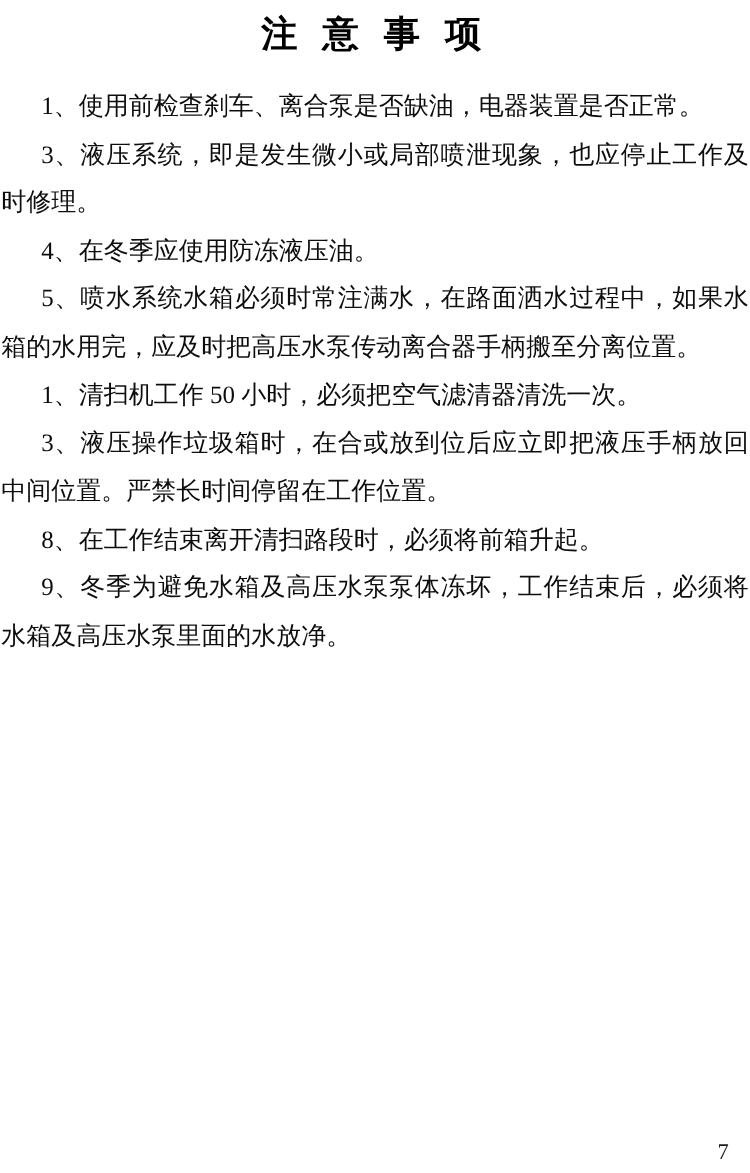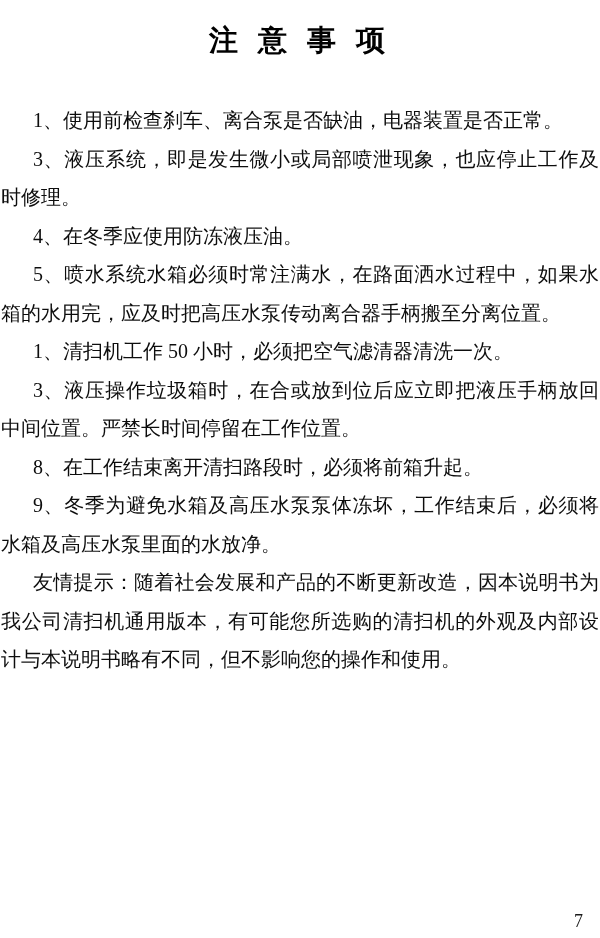--- a/index.html
+++ b/index.html
@@ -8,32 +8,32 @@
     position: relative;
     width: 600px;
     height: 938px;
     margin: 0 auto;
     background: #ffffff;
     color: #111111;
     font-family: "Liberation Serif", "DejaVu Serif", serif;
     overflow: hidden;
   }
   .doc-title {
-    margin-top: 20px;
+    margin-top: 8px;
     text-align: center;
     font-family: "Liberation Sans", "DejaVu Sans", sans-serif;
     font-weight: bold;
     font-size: 29px;
     line-height: 40px;
     letter-spacing: 6px;
     color: #000000;
     white-space: pre;
   }
   .body-text {
-    margin-top: 41px;
+    margin-top: 18px;
     padding: 0 1px;
     width: 100%;
   }
   .body-text p {
     font-size: 20px;
     line-height: 38.5px;
     text-align: justify;
     text-justify: inter-ideograph;
     text-indent: 32px;
     color: #0d0d0d;
@@ -57,17 +57,16 @@
 
   <div class="body-text">
       <p>1、使用前检查刹车、离合泵是否缺油，电器装置是否正常。</p>
       <p>3、液压系统，即是发生微小或局部喷泄现象，也应停止工作及时修理。</p>
       <p>4、在冬季应使用防冻液压油。</p>
       <p>5、喷水系统水箱必须时常注满水，在路面洒水过程中，如果水箱的水用完，应及时把高压水泵传动离合器手柄搬至分离位置。</p>
       <p>1、清扫机工作 50 小时，必须把空气滤清器清洗一次。</p>
       <p>3、液压操作垃圾箱时，在合或放到位后应立即把液压手柄放回中间位置。严禁长时间停留在工作位置。</p>
       <p>8、在工作结束离开清扫路段时，必须将前箱升起。</p>
       <p>9、冬季为避免水箱及高压水泵泵体冻坏，工作结束后，必须将水箱及高压水泵里面的水放净。</p>
-      <p>友情提示：随着社会发展和产品的不断更新改造，因本说明书为我公司清扫机通用版本，有可能您所选购的清扫机的外观及内部设计与本说明书略有不同，但不影响您的操作和使用。</p>
     </div>
 
   <span class="page-number">7</span>
 </div>
 
 </body></html>

